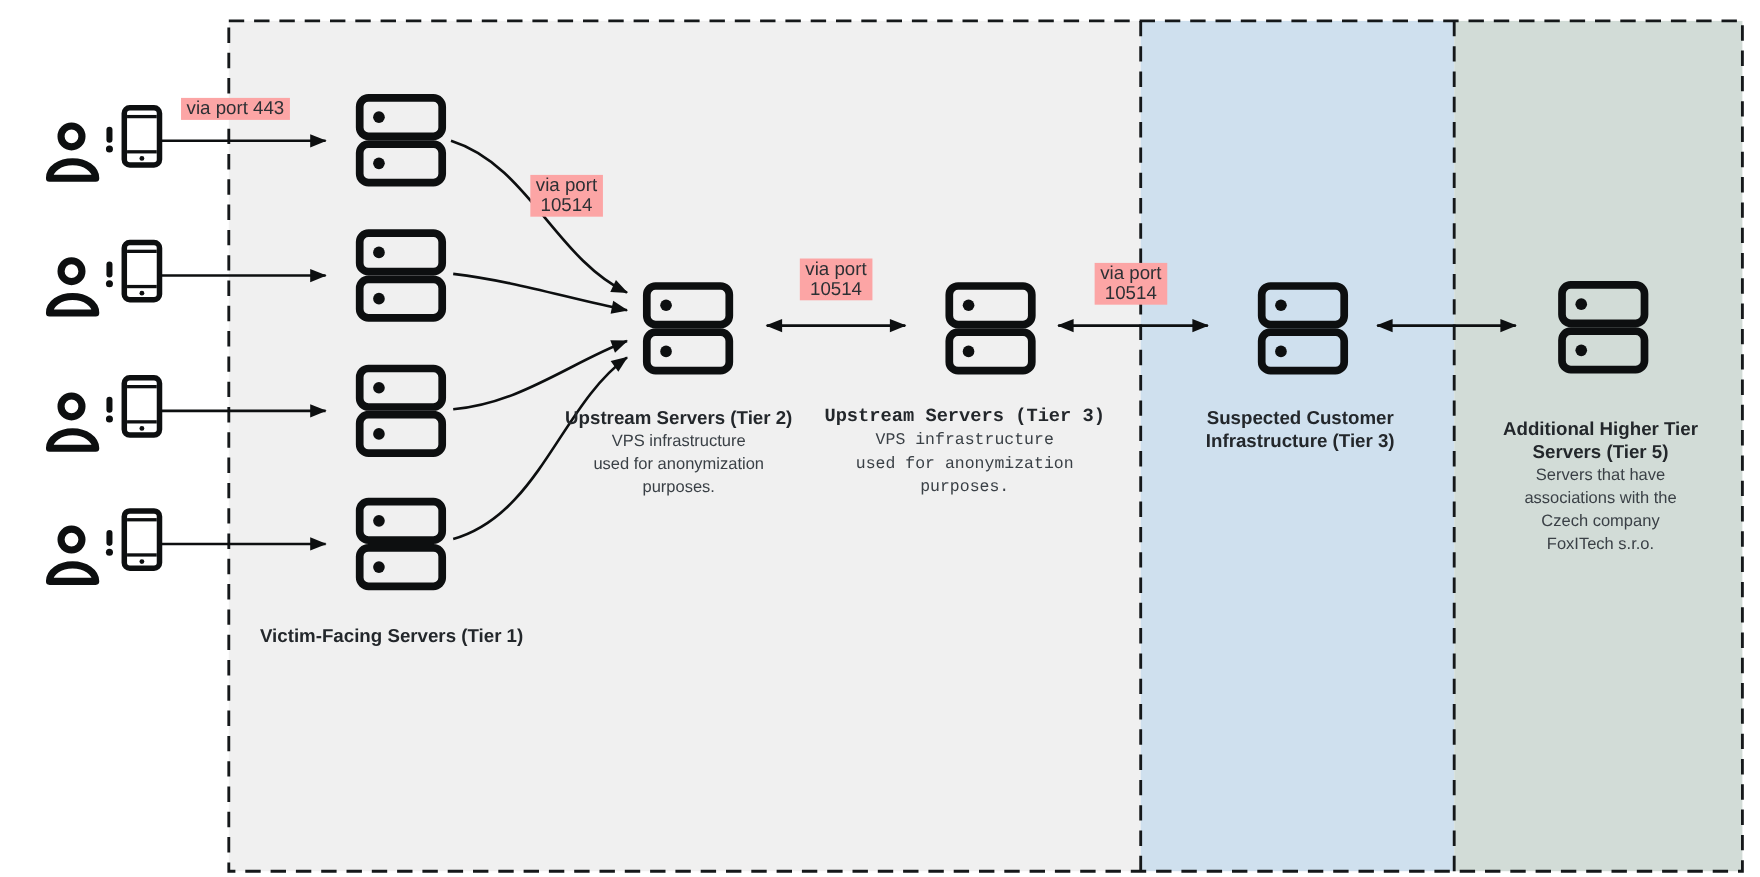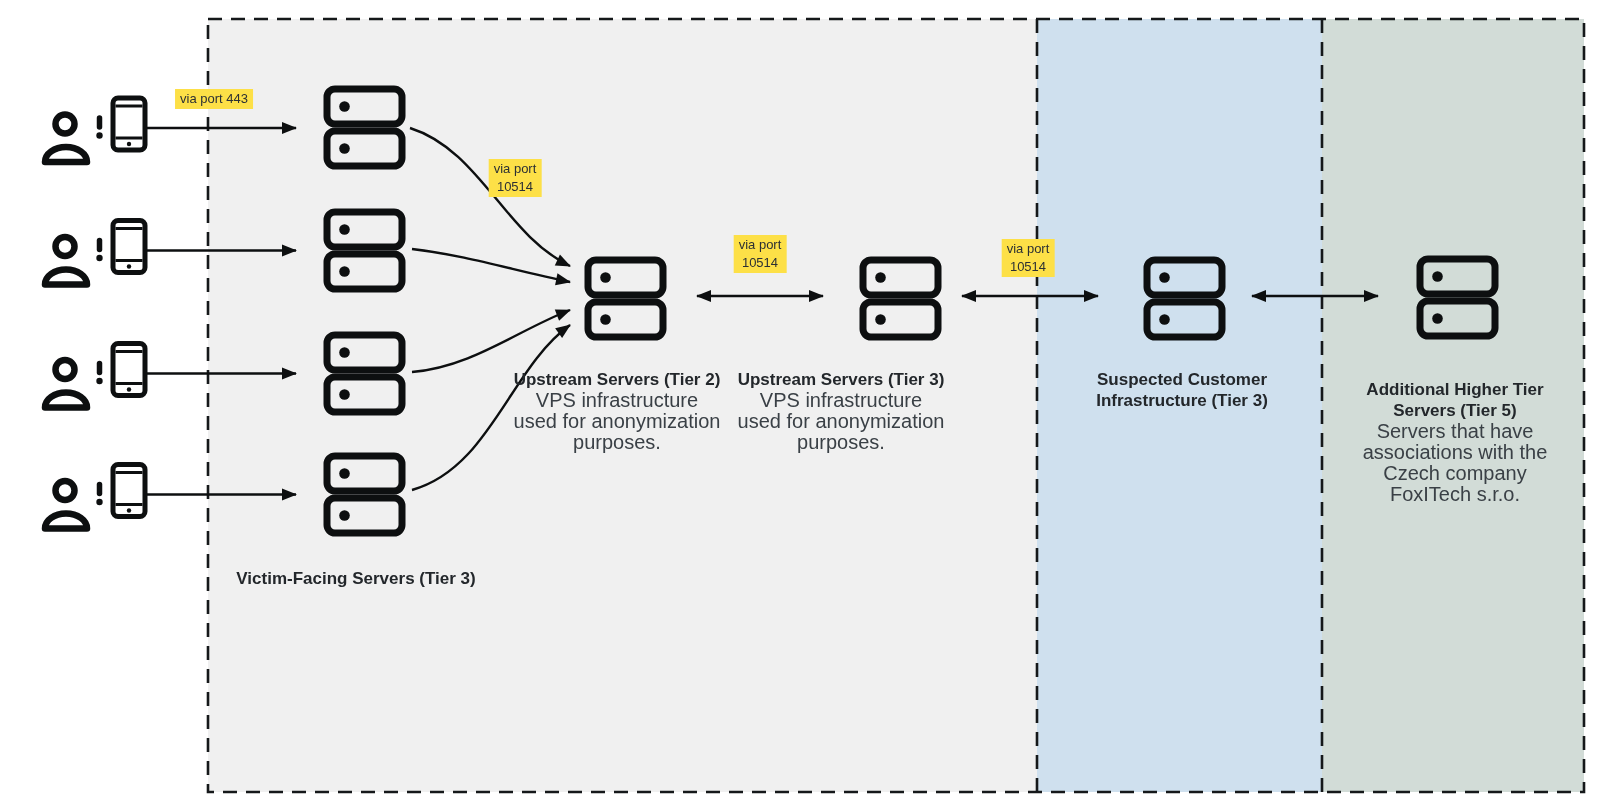--- a/index.html
+++ b/index.html
@@ -10,26 +10,26 @@
     font-family:"Liberation Sans", sans-serif;
     overflow:hidden;
   }
   .art{position:absolute;left:0;top:0;}
   .lbl{position:absolute;transform:translateX(-50%);text-align:center;}
   .node-title{
     font-weight:bold;font-size:17px;line-height:21px;
     color:#23272b;white-space:pre-line;
   }
   .node-desc{
-    font-size:20px;line-height:21px;
+    font-size:15px;line-height:21px;
     color:#3a4046;white-space:pre-line;
   }
   .port-label{
-    font-size:13px;line-height:18px;color:#2c3034;
-    background:#fde047;padding:1px 5px;white-space:pre-line;
+    font-size:17px;line-height:18px;color:#2c3034;
+    background:#fca5a5;padding:1px 5px;white-space:pre-line;
   }
 </style>
 </head>
 <body>
 
 <div class="stage">
 
   <svg class="art" width="1600" height="797" viewBox="0 0 1600 797">
     <defs>
       <marker id="ah" markerUnits="userSpaceOnUse" markerWidth="20" markerHeight="16" refX="15" refY="7" orient="auto-start-reverse">
@@ -101,31 +101,31 @@
   <div class="lbl port-label" style="left:214px;top:89px;">via port 443</div>
   <div class="lbl port-label" style="left:515px;top:159px;">via port
 10514</div>
   <div class="lbl port-label" style="left:760px;top:235px;">via port
 10514</div>
   <div class="lbl port-label" style="left:1028px;top:239px;">via port
 10514</div>
 
 
   <div class="lbl" style="left:356px;top:568px;width:320px;">
-    <div class="node-title">Victim-Facing Servers (Tier 3)</div>
+    <div class="node-title">Victim-Facing Servers (Tier 1)</div>
   </div>
 
   <div class="lbl" style="left:617px;top:369px;width:260px;">
     <div class="node-title">Upstream Servers (Tier 2)</div>
     <div class="node-desc">VPS infrastructure
 used for anonymization
 purposes.</div>
   </div>
 
-  <div class="lbl" style="left:841px;top:369px;width:260px;">
+  <div class="lbl" style="left:877px;top:369px;width:260px;font-family:Liberation Mono, monospace;">
     <div class="node-title">Upstream Servers (Tier 3)</div>
     <div class="node-desc">VPS infrastructure
 used for anonymization
 purposes.</div>
   </div>
 
   <div class="lbl" style="left:1182px;top:369px;width:230px;">
     <div class="node-title">Suspected Customer
 Infrastructure (Tier 3)</div>
   </div>

